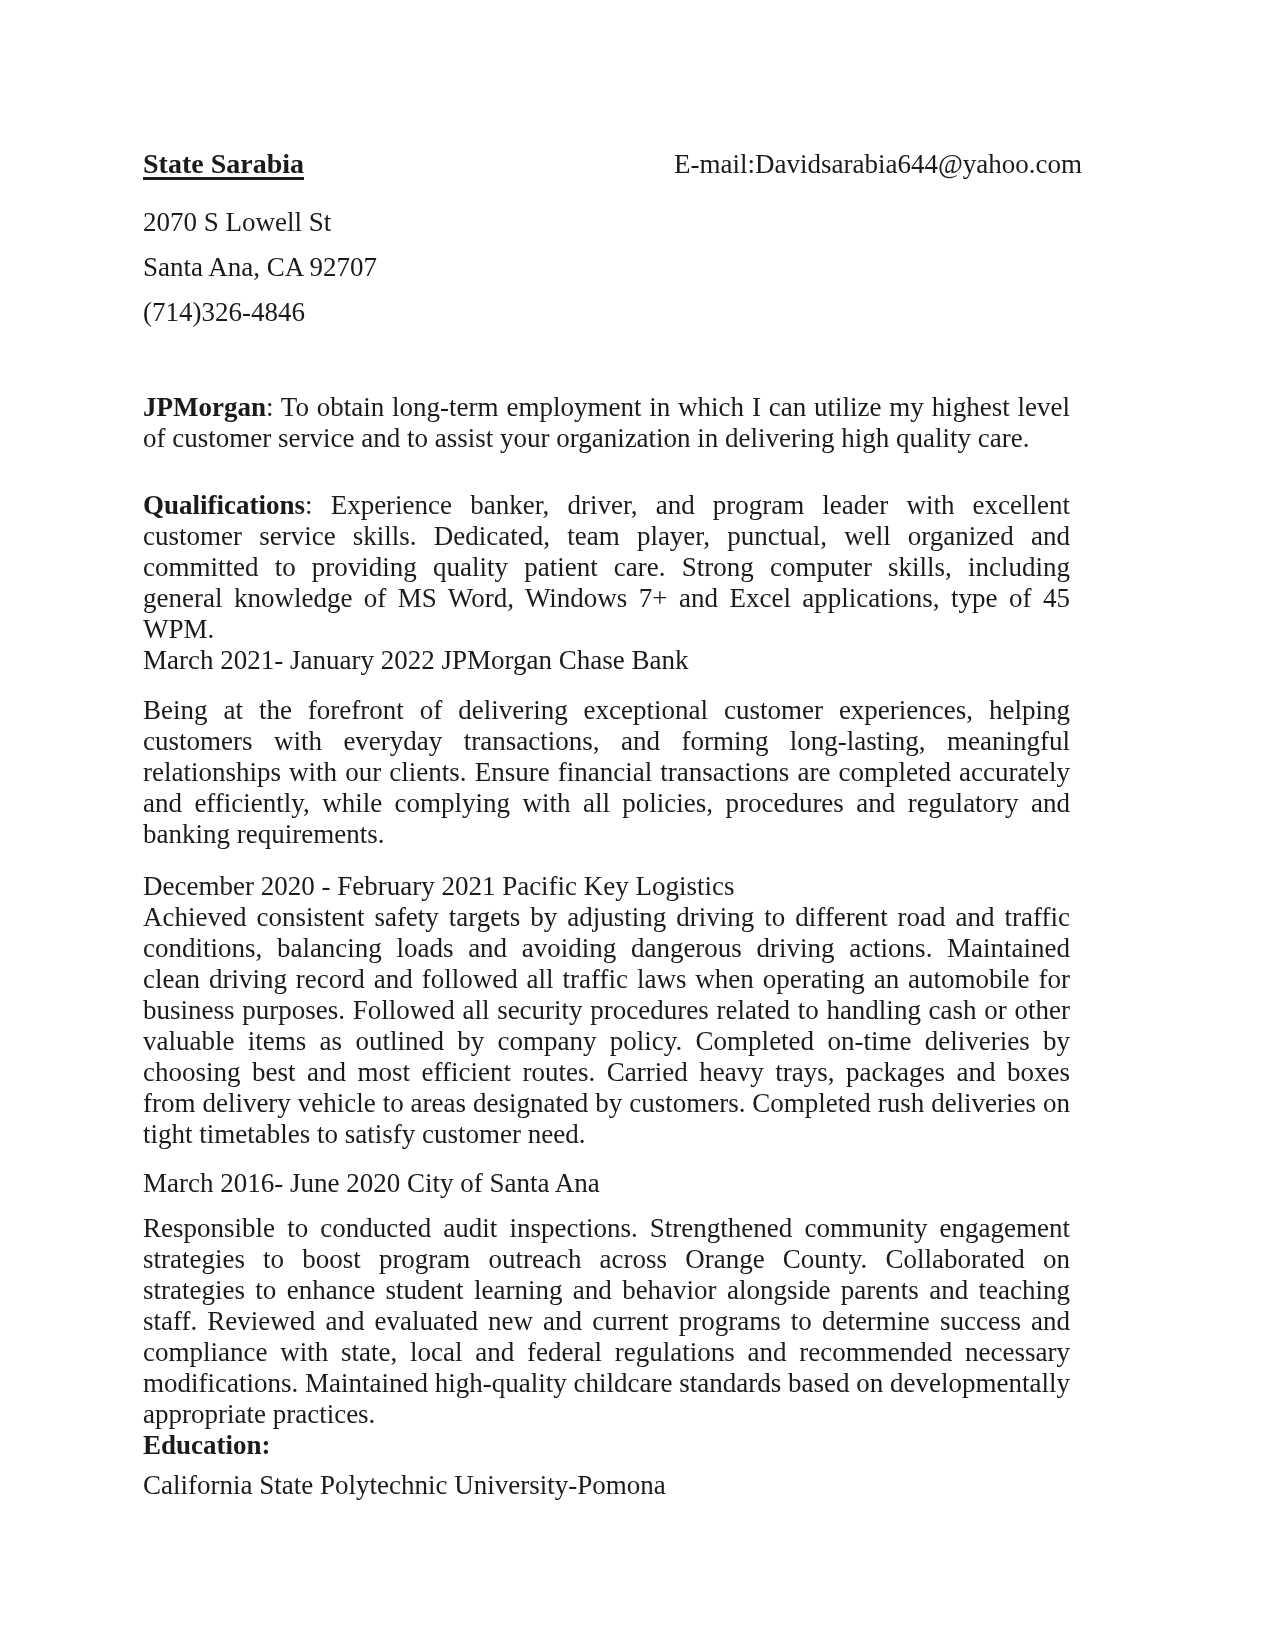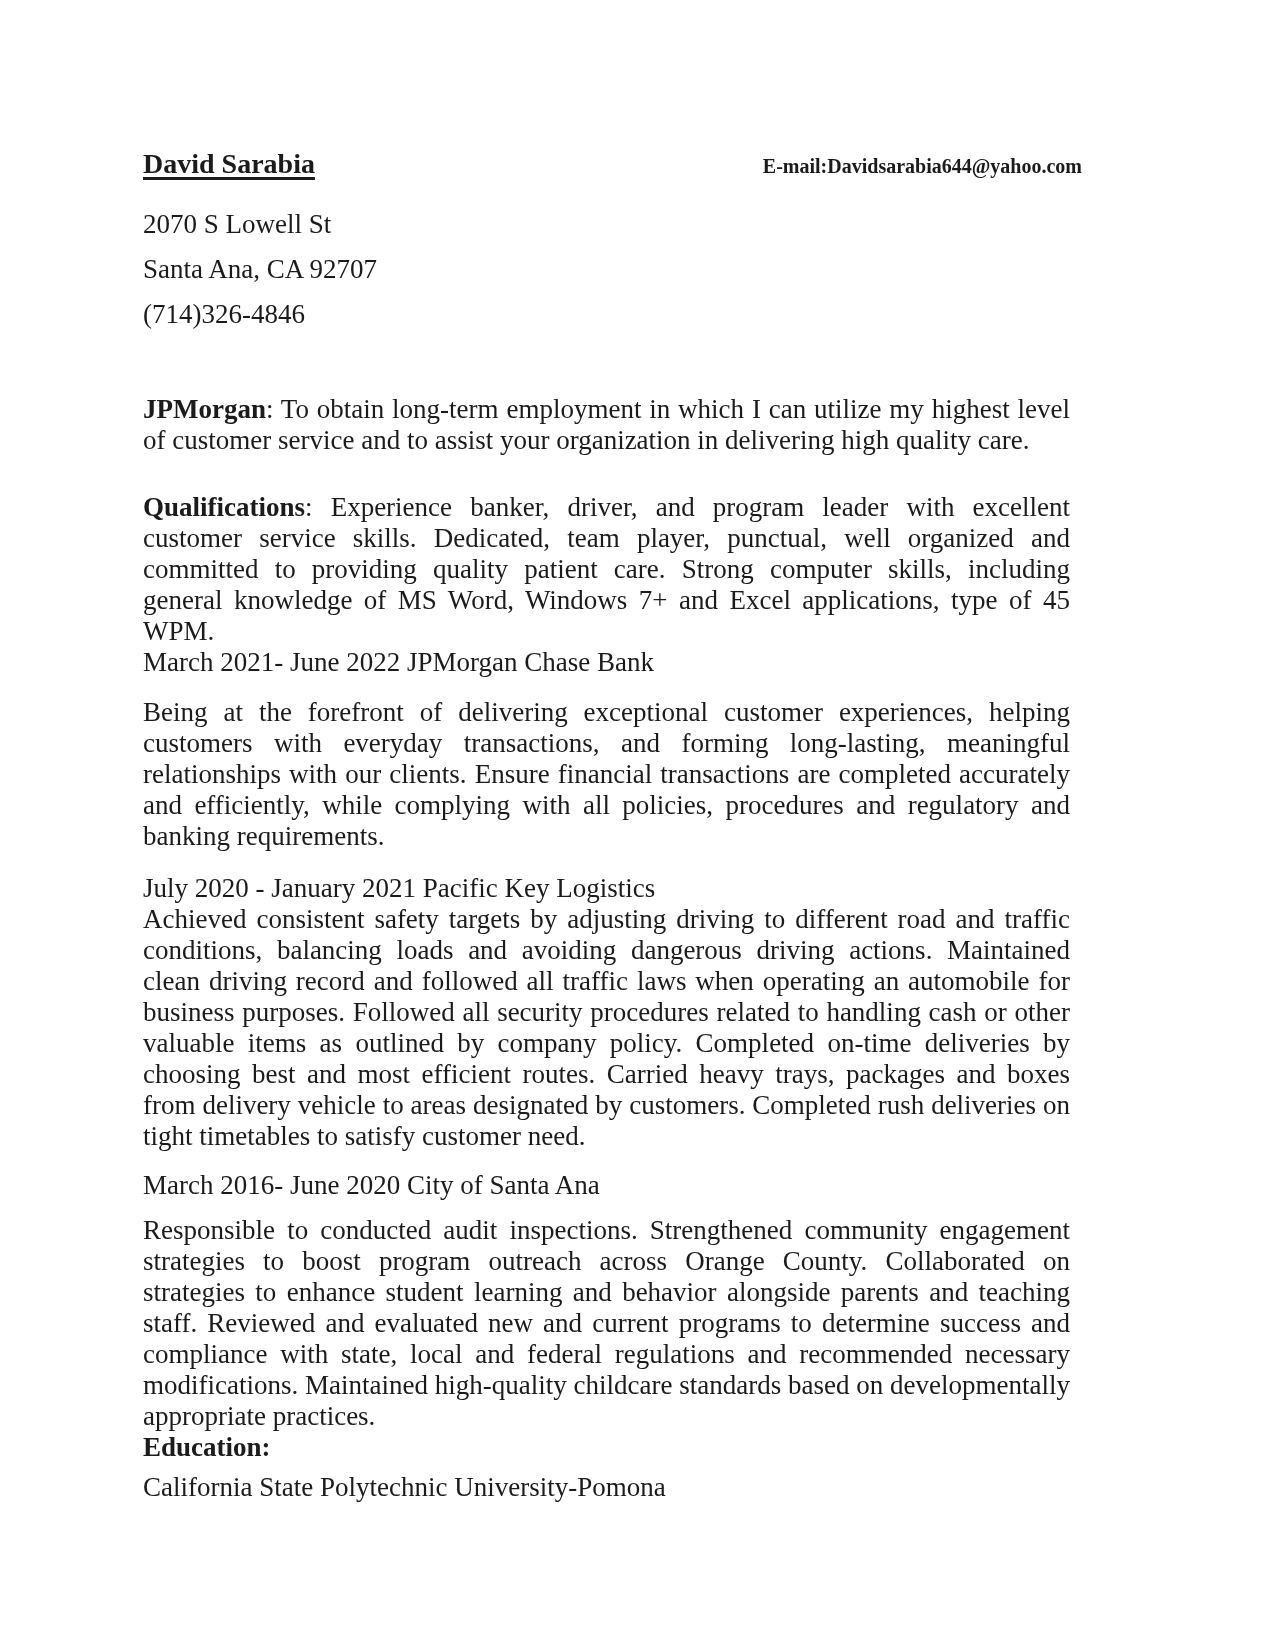--- a/index.html
+++ b/index.html
@@ -23,21 +23,21 @@
     align-items: baseline;
     margin-right: -12px;
   }
   .name {
     font-weight: bold;
     font-size: 28px;
     text-decoration: underline;
     text-decoration-thickness: 3px;
     text-underline-offset: 4px;
   }
-  .email { font-weight: bold; font-size: 20px; }
+  .email { font-weight: normal; font-size: 27px; }
   .addr-first { margin-top: 27px; }
   .addr { margin-top: 14px; }
   .just { text-align: justify; }
   .bold { font-weight: bold; }
   .objective-para { margin-top: 64px; }
   .qualifications-para { margin-top: 36px; }
   .employment-label { margin-top: 22px; }
   .job1-title { margin-top: 0; }
   .job1-desc { margin-top: 19px; }
   .job2-title { margin-top: 21px; }
@@ -46,44 +46,44 @@
   .job3-desc { margin-top: 14px; }
   .education-label { }
   .school-line { margin-top: 9px; }
 </style>
 </head>
 <body>
 
 <div class="page">
 
   <div class="header-row">
-    <span class="name">David Sarabia</span>
+    <span class="name">State Sarabia</span>
     <span class="email">E-mail:Davidsarabia644@yahoo.com</span>
   </div>
 
   <p class="addr-first">2070 S Lowell St</p>
 
   <p class="addr">Santa Ana, CA 92707</p>
 
   <p class="addr">(714)326-4846</p>
 
   <p class="just objective-para">
     <span class="bold">JPMorgan</span><span>: </span><span>To obtain long-term employment in which I can utilize my highest level of customer service and to assist your organization in delivering high quality care.</span>
   </p>
 
   <p class="just qualifications-para">
     <span class="bold">Qualifications</span><span>: </span><span>Experience banker, driver, and program leader with excellent customer service skills. Dedicated, team player, punctual, well organized and committed to providing quality patient care. Strong computer skills, including general knowledge of MS Word, Windows 7+ and Excel applications, type of 45 WPM.</span>
   </p>
 
 
-  <p class="job1-title">March 2021- June 2022 JPMorgan Chase Bank</p>
+  <p class="job1-title">March 2021- January 2022 JPMorgan Chase Bank</p>
 
   <p class="just job1-desc">Being at the forefront of delivering exceptional customer experiences, helping customers with everyday transactions, and forming long-lasting, meaningful relationships with our clients. Ensure financial transactions are completed accurately and efficiently, while complying with all policies, procedures and regulatory and banking requirements.</p>
 
-  <p class="job2-title">July 2020 - January 2021 Pacific Key Logistics</p>
+  <p class="job2-title">December 2020 - February 2021 Pacific Key Logistics</p>
 
   <p class="just job2-desc">Achieved consistent safety targets by adjusting driving to different road and traffic conditions, balancing loads and avoiding dangerous driving actions. Maintained clean driving record and followed all traffic laws when operating an automobile for business purposes. Followed all security procedures related to handling cash or other valuable items as outlined by company policy. Completed on-time deliveries by choosing best and most efficient routes. Carried heavy trays, packages and boxes from delivery vehicle to areas designated by customers. Completed rush deliveries on tight timetables to satisfy customer need.</p>
 
   <p class="job3-title">March 2016- June 2020 City of Santa Ana</p>
 
   <p class="just job3-desc">Responsible to conducted audit inspections. Strengthened community engagement strategies to boost program outreach across Orange County.  Collaborated on strategies to enhance student learning and behavior alongside parents and teaching staff.  Reviewed and evaluated new and current programs to determine success and compliance with state, local and federal regulations and recommended necessary modifications.  Maintained high-quality childcare standards based on developmentally appropriate practices.</p>
 
   <p class="bold education-label">Education:</p>
 
   <p class="school-line">California State Polytechnic University-Pomona</p>

